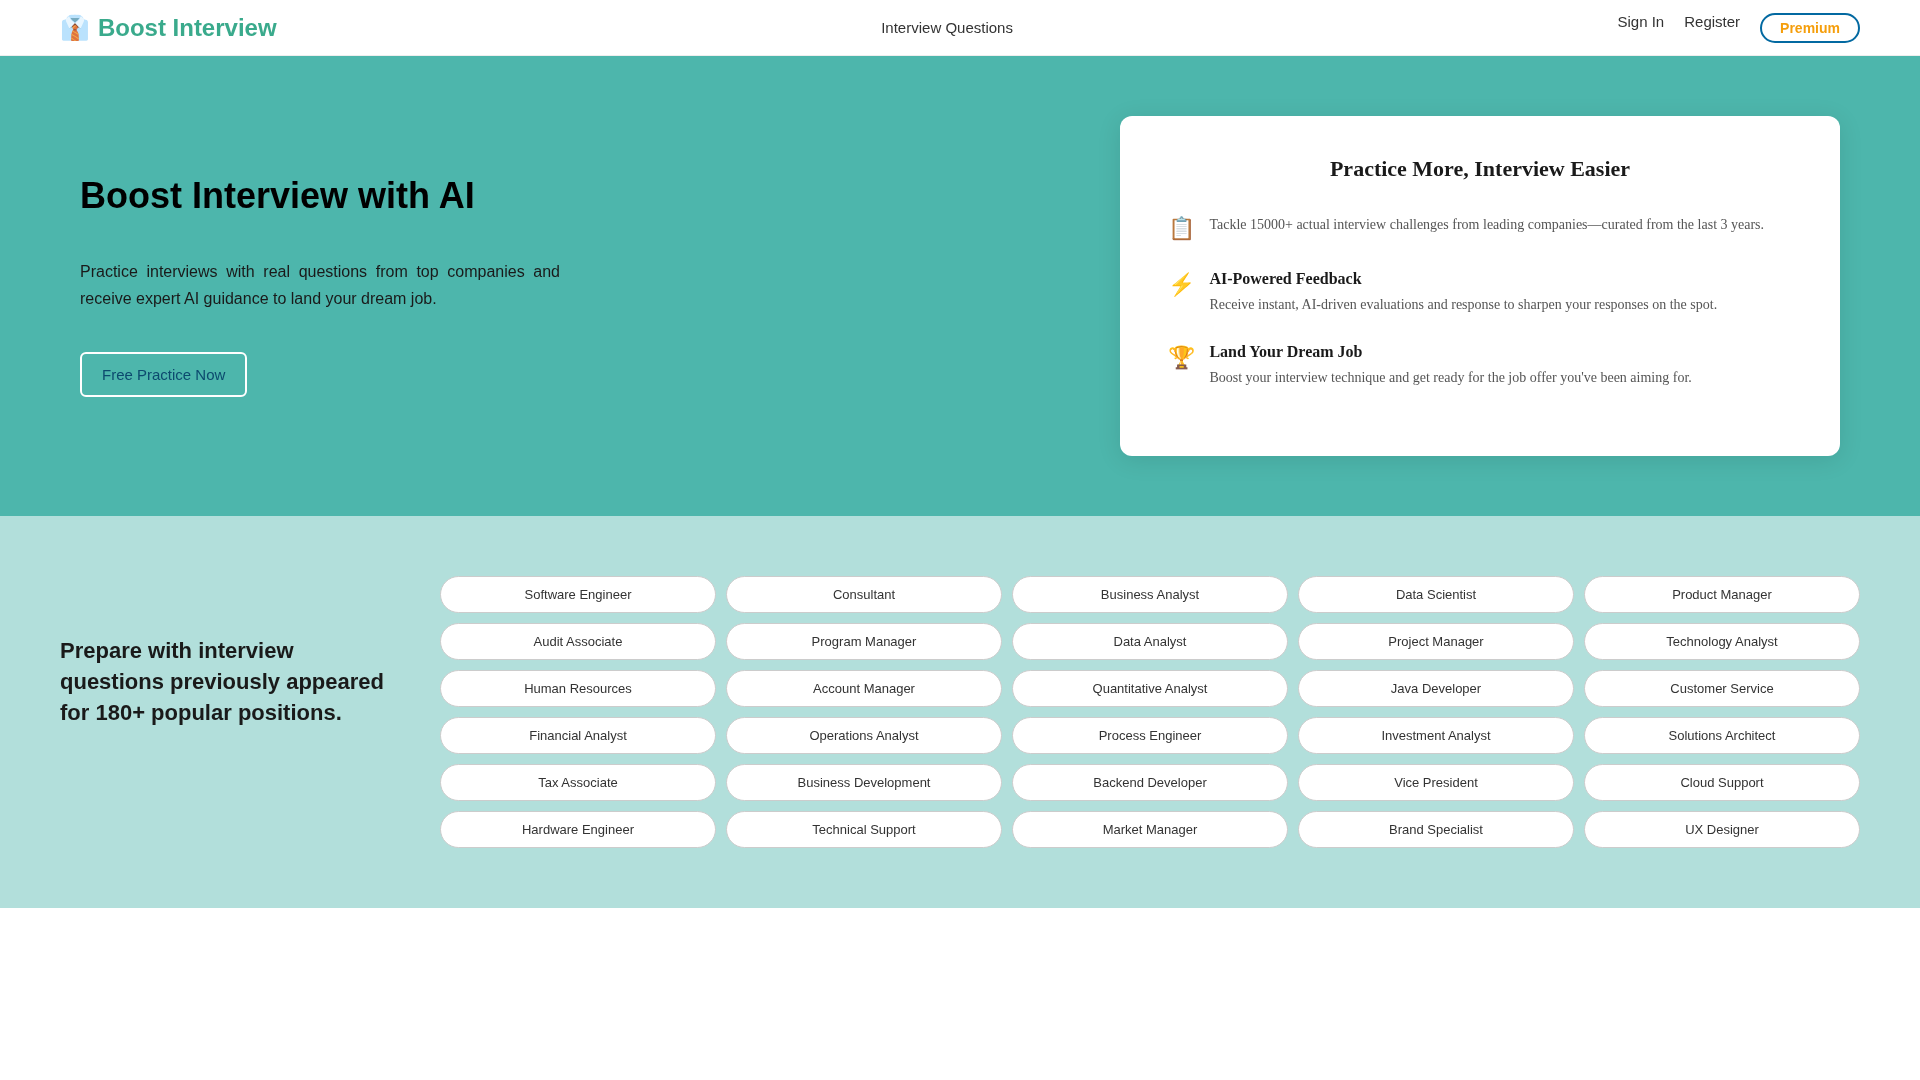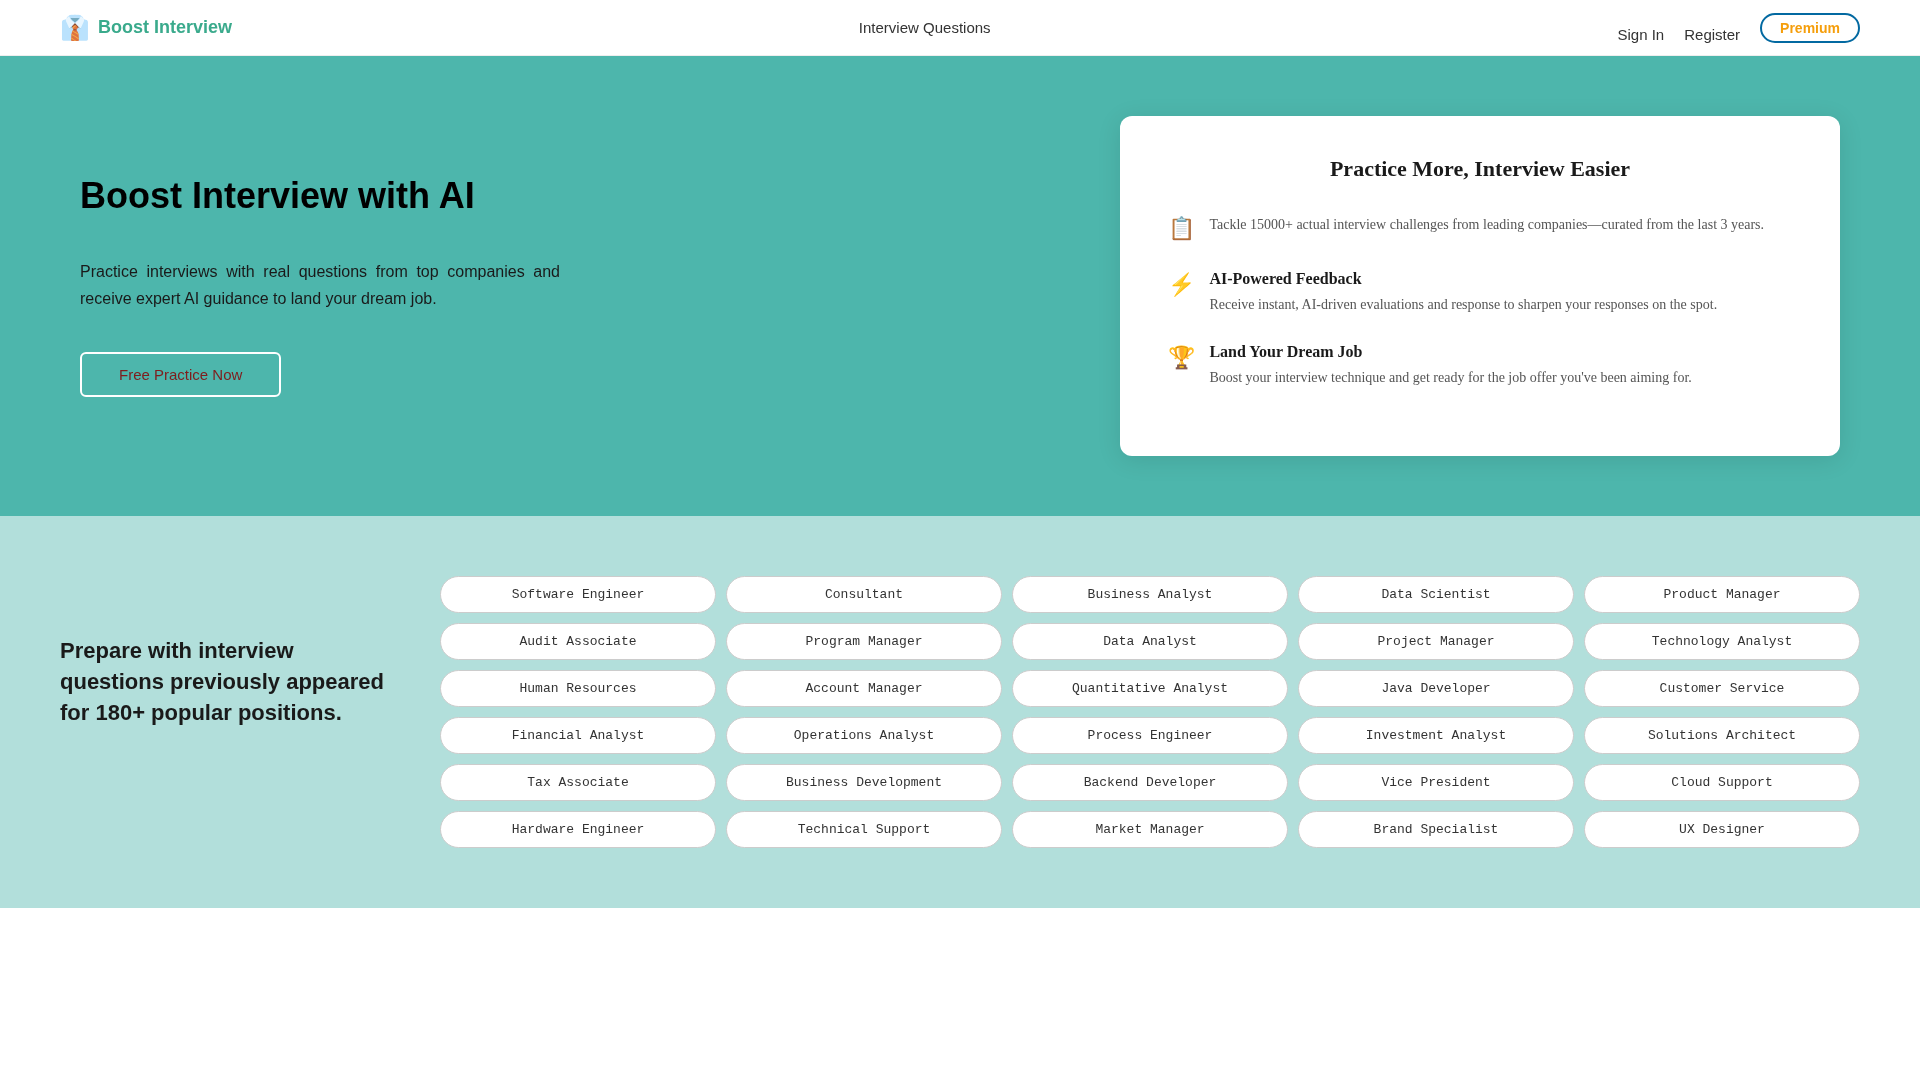--- a/index.html
+++ b/index.html
@@ -6,43 +6,43 @@
     body { font-family: -apple-system, BlinkMacSystemFont, 'Segoe UI', sans-serif; overflow-x: hidden; }
 
     
     nav {
       display: flex; align-items: center; justify-content: space-between;
       padding: 0 60px; height: 56px; background: #fff;
       border-bottom: 1px solid #eee; position: relative; z-index: 10;
     }
     .nav-logo { display: flex; align-items: center; gap: 8px; }
     .nav-logo-icon { font-size: 24px; }
-    .nav-logo-text { font-size: 18px; font-weight: 700; color: #3aaa8c; }
+    .nav-logo-text { font-size: 24px; font-weight: 700; color: #3aaa8c; }
     .nav-center a { color: #333; text-decoration: none; font-size: 15px; }
-    .nav-right { display: flex; align-items: flex-end; gap: 20px; }
+    .nav-right { display: flex; align-items: flex-start; gap: 20px; }
     .nav-signin { color: #333; font-size: 15px; cursor: pointer; }
     .nav-register { color: #333; font-size: 15px; cursor: pointer; }
     .nav-premium {
       background: #fff; border: 2px solid #0369a1; color: #f59e0b;
       padding: 5px 18px; border-radius: 20px; font-size: 14px; font-weight: 600; cursor: pointer;
     }
 
     
     .hero {
       background: #4db6ac;
       padding: 60px 80px;
       display: flex; align-items: center; justify-content: space-between;
       min-height: 460px;
     }
     .hero-left { max-width: 480px; }
     .hero-title { font-size: 36px; font-weight: 700; color: #000000; margin-bottom: 41px; }
     .hero-subtitle { font-size: 16px; color: #1a1a1a; line-height: 1.7; margin-bottom: 40px; text-align: justify; }
     .hero-btn {
-      border: 2px solid #fff; background: transparent; color: #7f1d1d;
-      padding: 12px 37px; border-radius: 6px; font-size: 15px; cursor: pointer;
+      border: 2px solid #fff; background: transparent; color: #0c4a6e;
+      padding: 12px 20px; border-radius: 6px; font-size: 15px; cursor: pointer;
     }
 
     
     .hero-card {
       background: #fff; border-radius: 12px; padding: 40px 48px;
       max-width: 720px; width: 100%; box-shadow: 0 4px 24px rgba(0,0,0,0.1); font-family: Liberation Serif, serif;
     }
     .hero-card-title { font-size: 22px; font-weight: 700; text-align: center; margin-bottom: 32px; color: #1a1a1a; }
     .card-feature { display: flex; align-items: flex-start; gap: 14px; margin-bottom: 28px; }
     .card-feature-icon { font-size: 22px; margin-top: 2px; flex-shrink: 0; }
@@ -60,21 +60,21 @@
 
     .positions-grid {
       display: grid;
       grid-template-columns: repeat(5, 1fr);
       gap: 10px;
       flex: 1;
     }
     .pos-btn {
       background: #fff; border: 1.5px solid #ccc; border-radius: 20px;
       padding: 10px 6px; font-size: 13px; color: #333; text-align: center;
-      cursor: pointer; white-space: nowrap; overflow: hidden; text-overflow: ellipsis; font-family: Liberation Mono, monospace;
+      cursor: pointer; white-space: nowrap; overflow: hidden; text-overflow: ellipsis;
     }
   </style>
 </head>
 <body>
 
 <nav>
   <div class="nav-logo">
     <span class="nav-logo-icon">👔</span>
     <span class="nav-logo-text">Boost Interview</span>
   </div>

